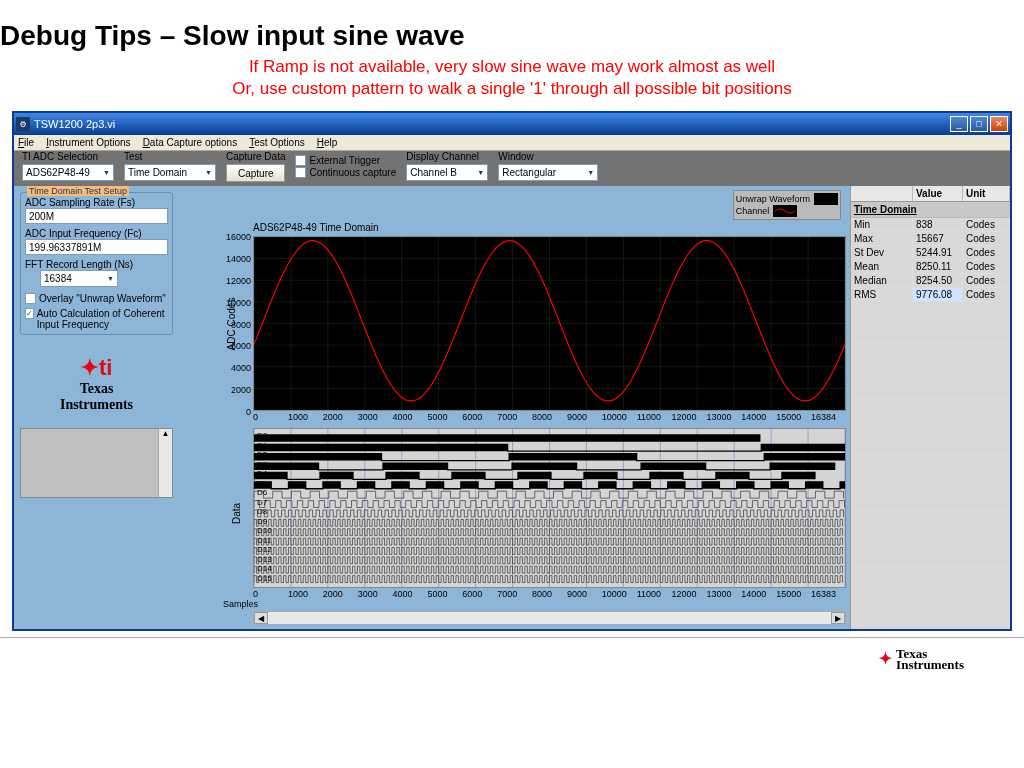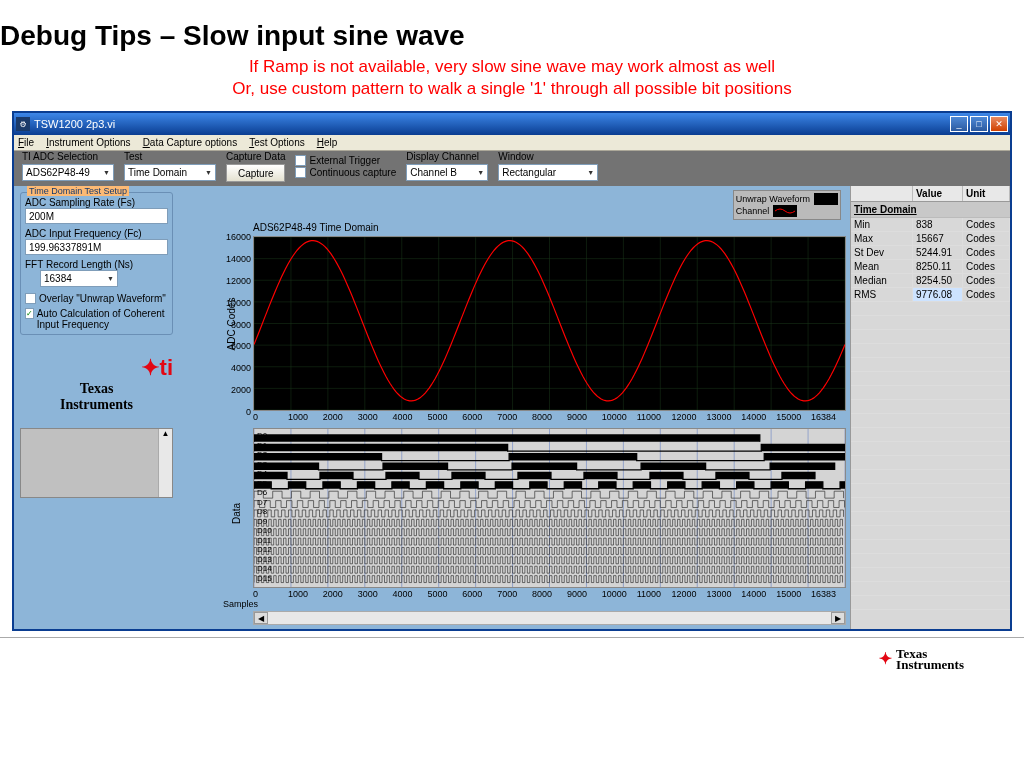--- a/index.html
+++ b/index.html
@@ -28,21 +28,21 @@
   .combo .arrow { margin-left: auto; font-size: 7px; color: #333; }
   .btn { background: linear-gradient(#fff,#e4e1d0); border: 1px solid #999; padding: 2px 8px; font-size: 10px; height: 18px; cursor: pointer; }
   .checkbox { display: flex; align-items: center; gap: 3px; font-size: 10px; }
   .checkbox .box { width: 11px; height: 11px; background: white; border: 1px solid #7f9db9; display:inline-flex; align-items:center; justify-content:center; font-size:8px; color: green;}
   
   .fieldset { border: 1px solid #6a8fb5; border-radius: 3px; padding: 4px; margin-bottom: 6px; position: relative; }
   .fieldset-label { position: absolute; top: -7px; left: 6px; background: #fdba74; font-size: 9px; padding: 0 2px; color:#1a3a6a; }
   .input-text { background: white; border: 1px solid #7f9db9; width: 100%; padding: 4px 3px; font-size: 10px; height: 16px; }
   
   .ti-logo { margin-top: 20px; text-align: center; }
-  .ti-logo .chip { color: #e30613; font-size: 22px; font-weight: bold; text-align: right; }
+  .ti-logo .chip { color: #e30613; font-size: 22px; font-weight: bold; }
   .ti-logo .name { font-family: 'Times New Roman', serif; font-size: 14px; font-weight: bold; color: #000; letter-spacing: 0px;}
   
   .center-pane { flex: 1; padding: 4px; margin-left: 40px; }
   .chart-area { background: #000; height: 175px; border: 1px solid #888; position: relative; margin-left: 30px; }
   .chart-area svg { width: 100%; height: 100%; }
   .ytick { position: absolute; right: 100%; margin-right: 3px; font-size: 9px; transform: translateY(-50%); }
   .xtick-row { margin-left: 30px; display: flex; font-size: 9px; padding-top: 1px;}
   .chart-ylabel { position: absolute; left: -28px; top: 50%; transform: rotate(-90deg) translateX(-50%); transform-origin: left top; font-size: 10px; }
   .chart-title { font-size: 10px; margin-left: 30px; margin-bottom: 3px; }
   

